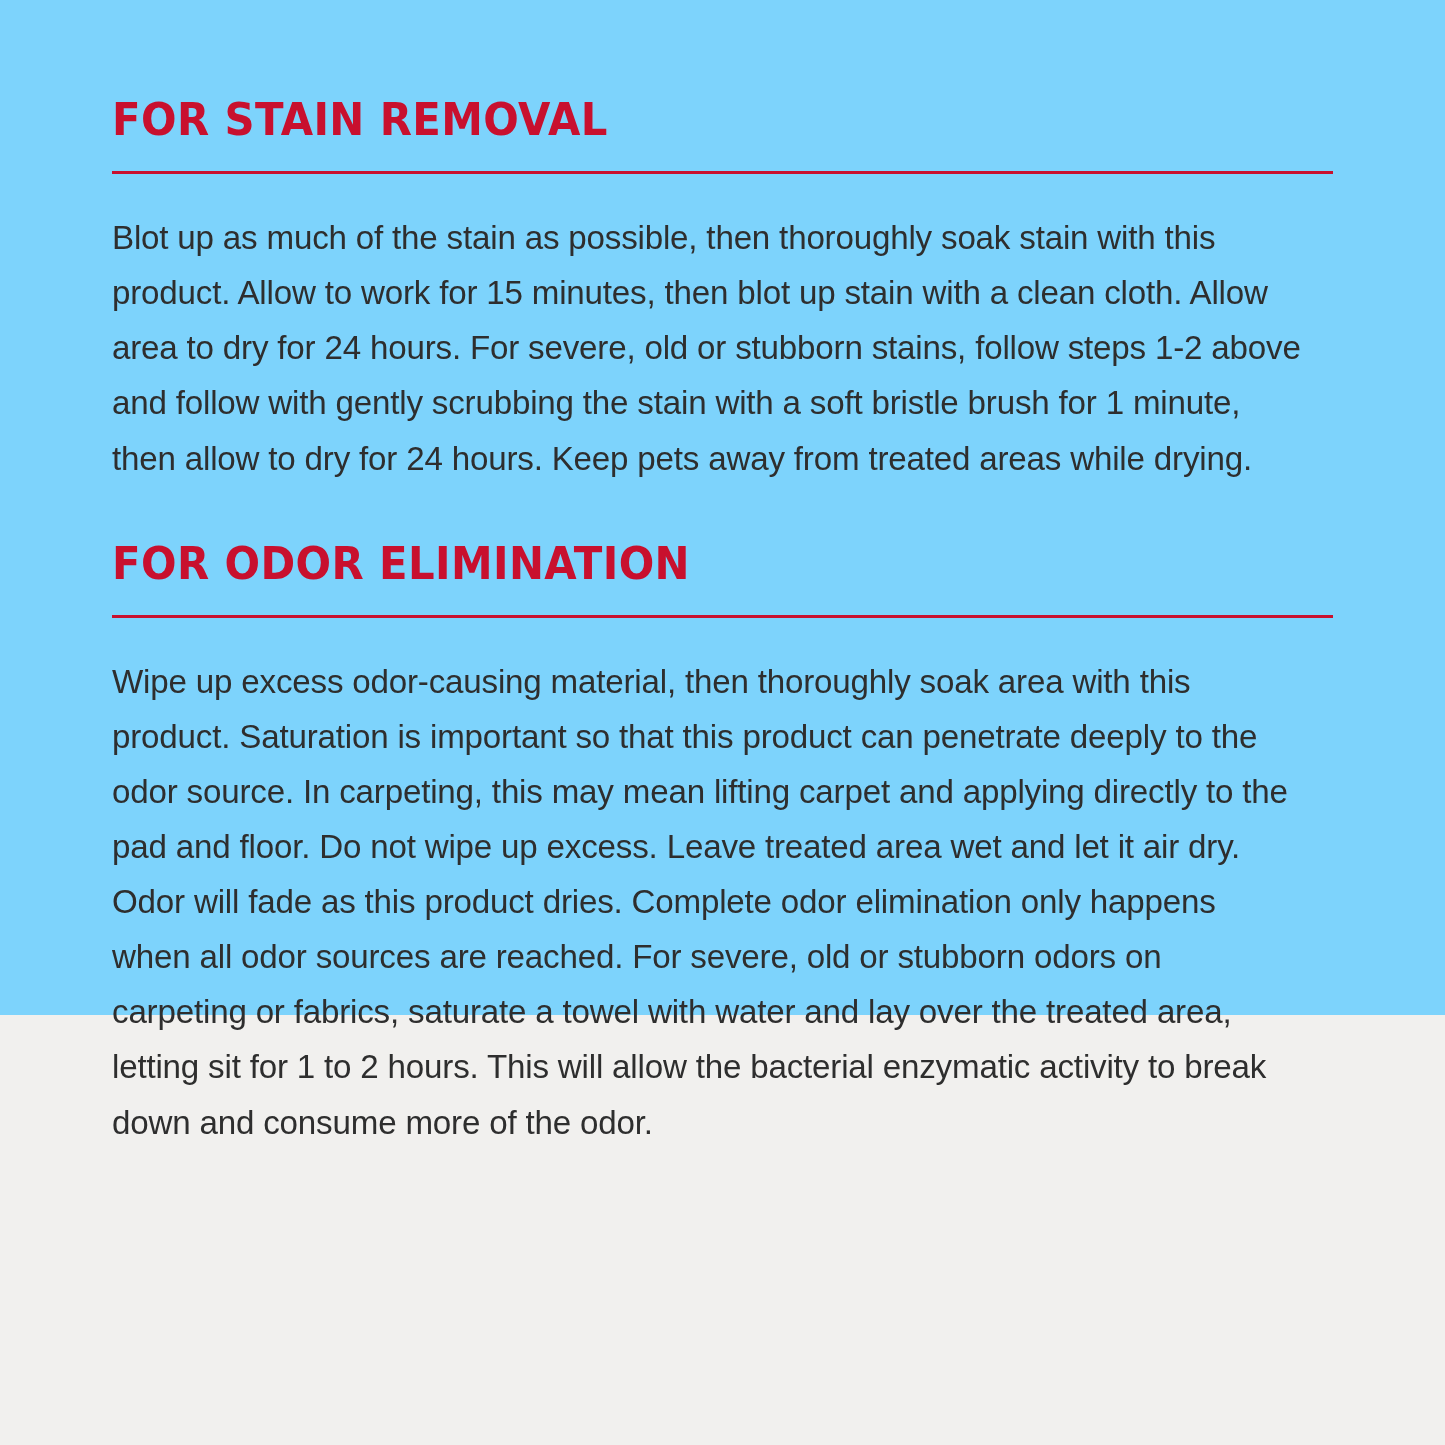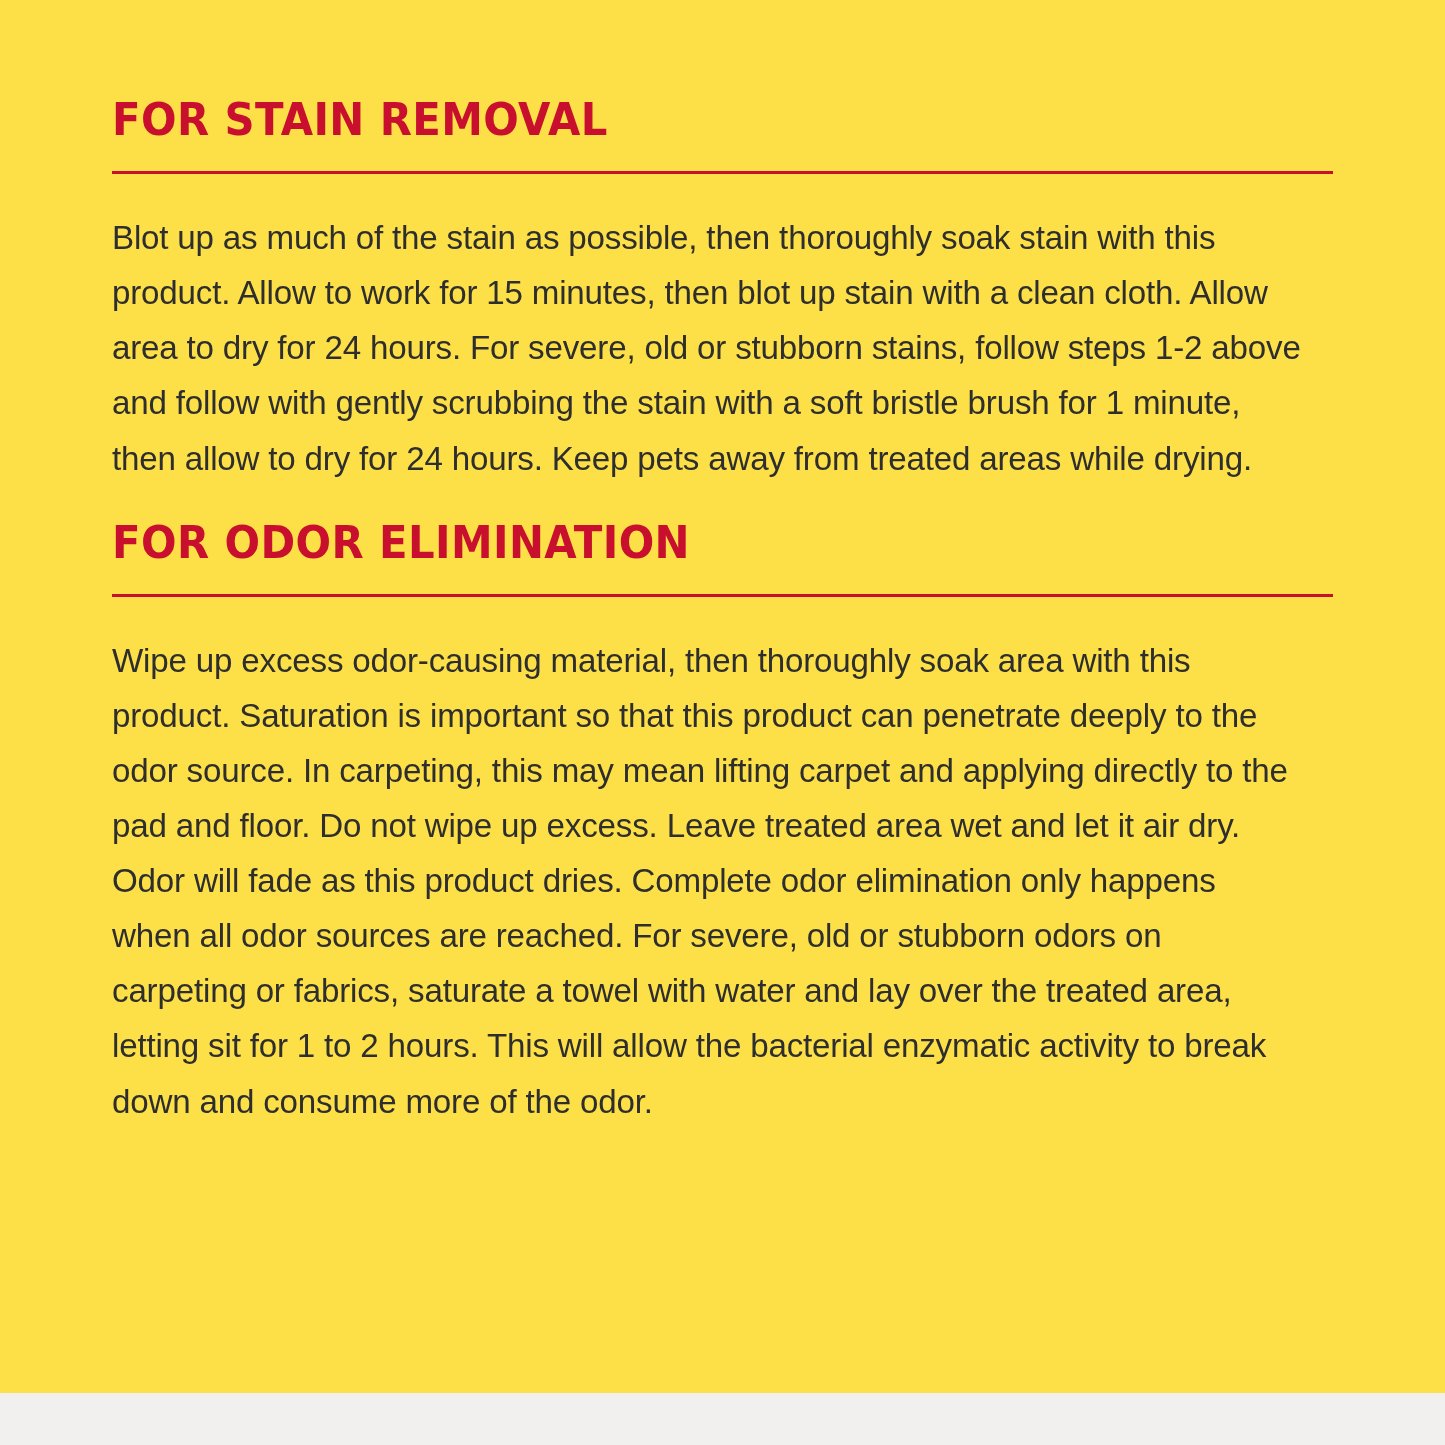--- a/index.html
+++ b/index.html
@@ -8,30 +8,30 @@
   }
   body {
     width: 1445px;
     height: 1445px;
     background: #f1f0ee;
     font-family: "Liberation Sans", sans-serif;
     overflow: hidden;
   }
   .page {
     width: 1445px;
-    height: 1393px;
+    height: 1015px;
     box-sizing: border-box;
     padding: 96px 112px 0 112px;
-    background: #fde047;
+    background: #7dd3fc;
   }
   .section {
     margin: 0;
   }
   .section + .section {
-    margin-top: 33px;
+    margin-top: 54px;
   }
   .section-heading {
     color: #c8102e;
     font-family: "DejaVu Sans", sans-serif;
     font-weight: bold;
     font-size: 45px;
     letter-spacing: 0.4px;
     line-height: 1.05;
     margin: 0 0 28px 0;
     text-transform: uppercase;

